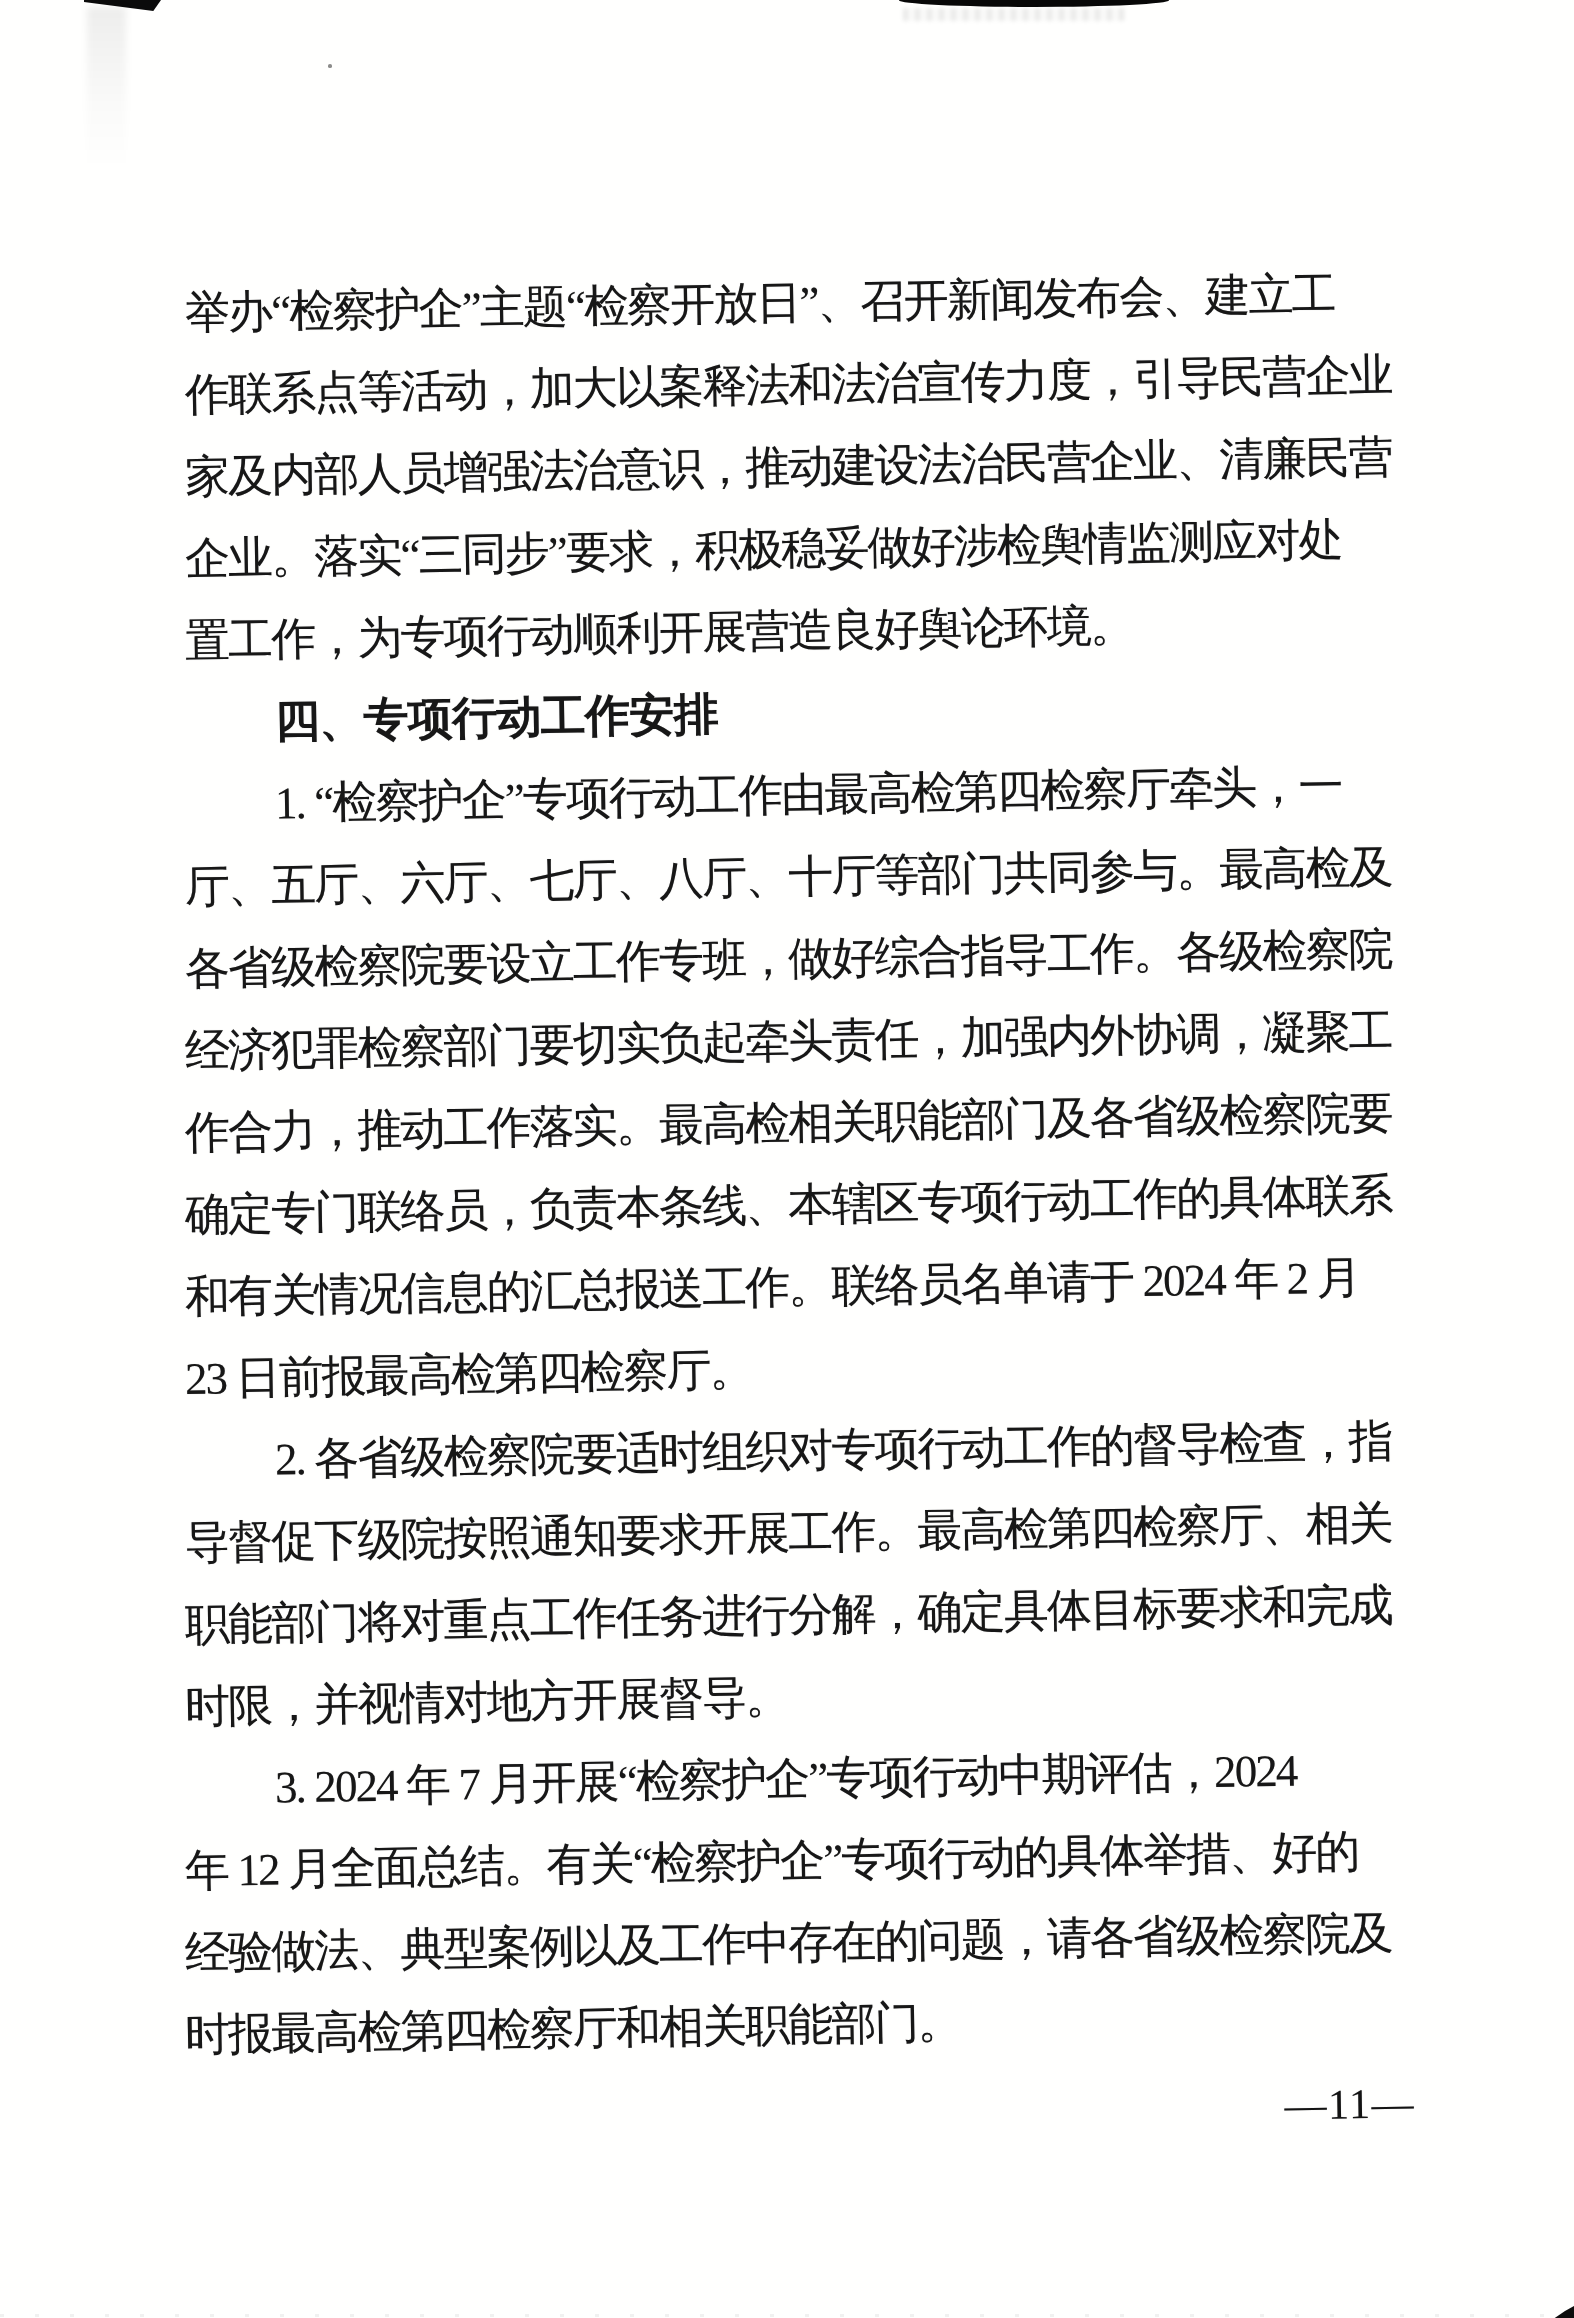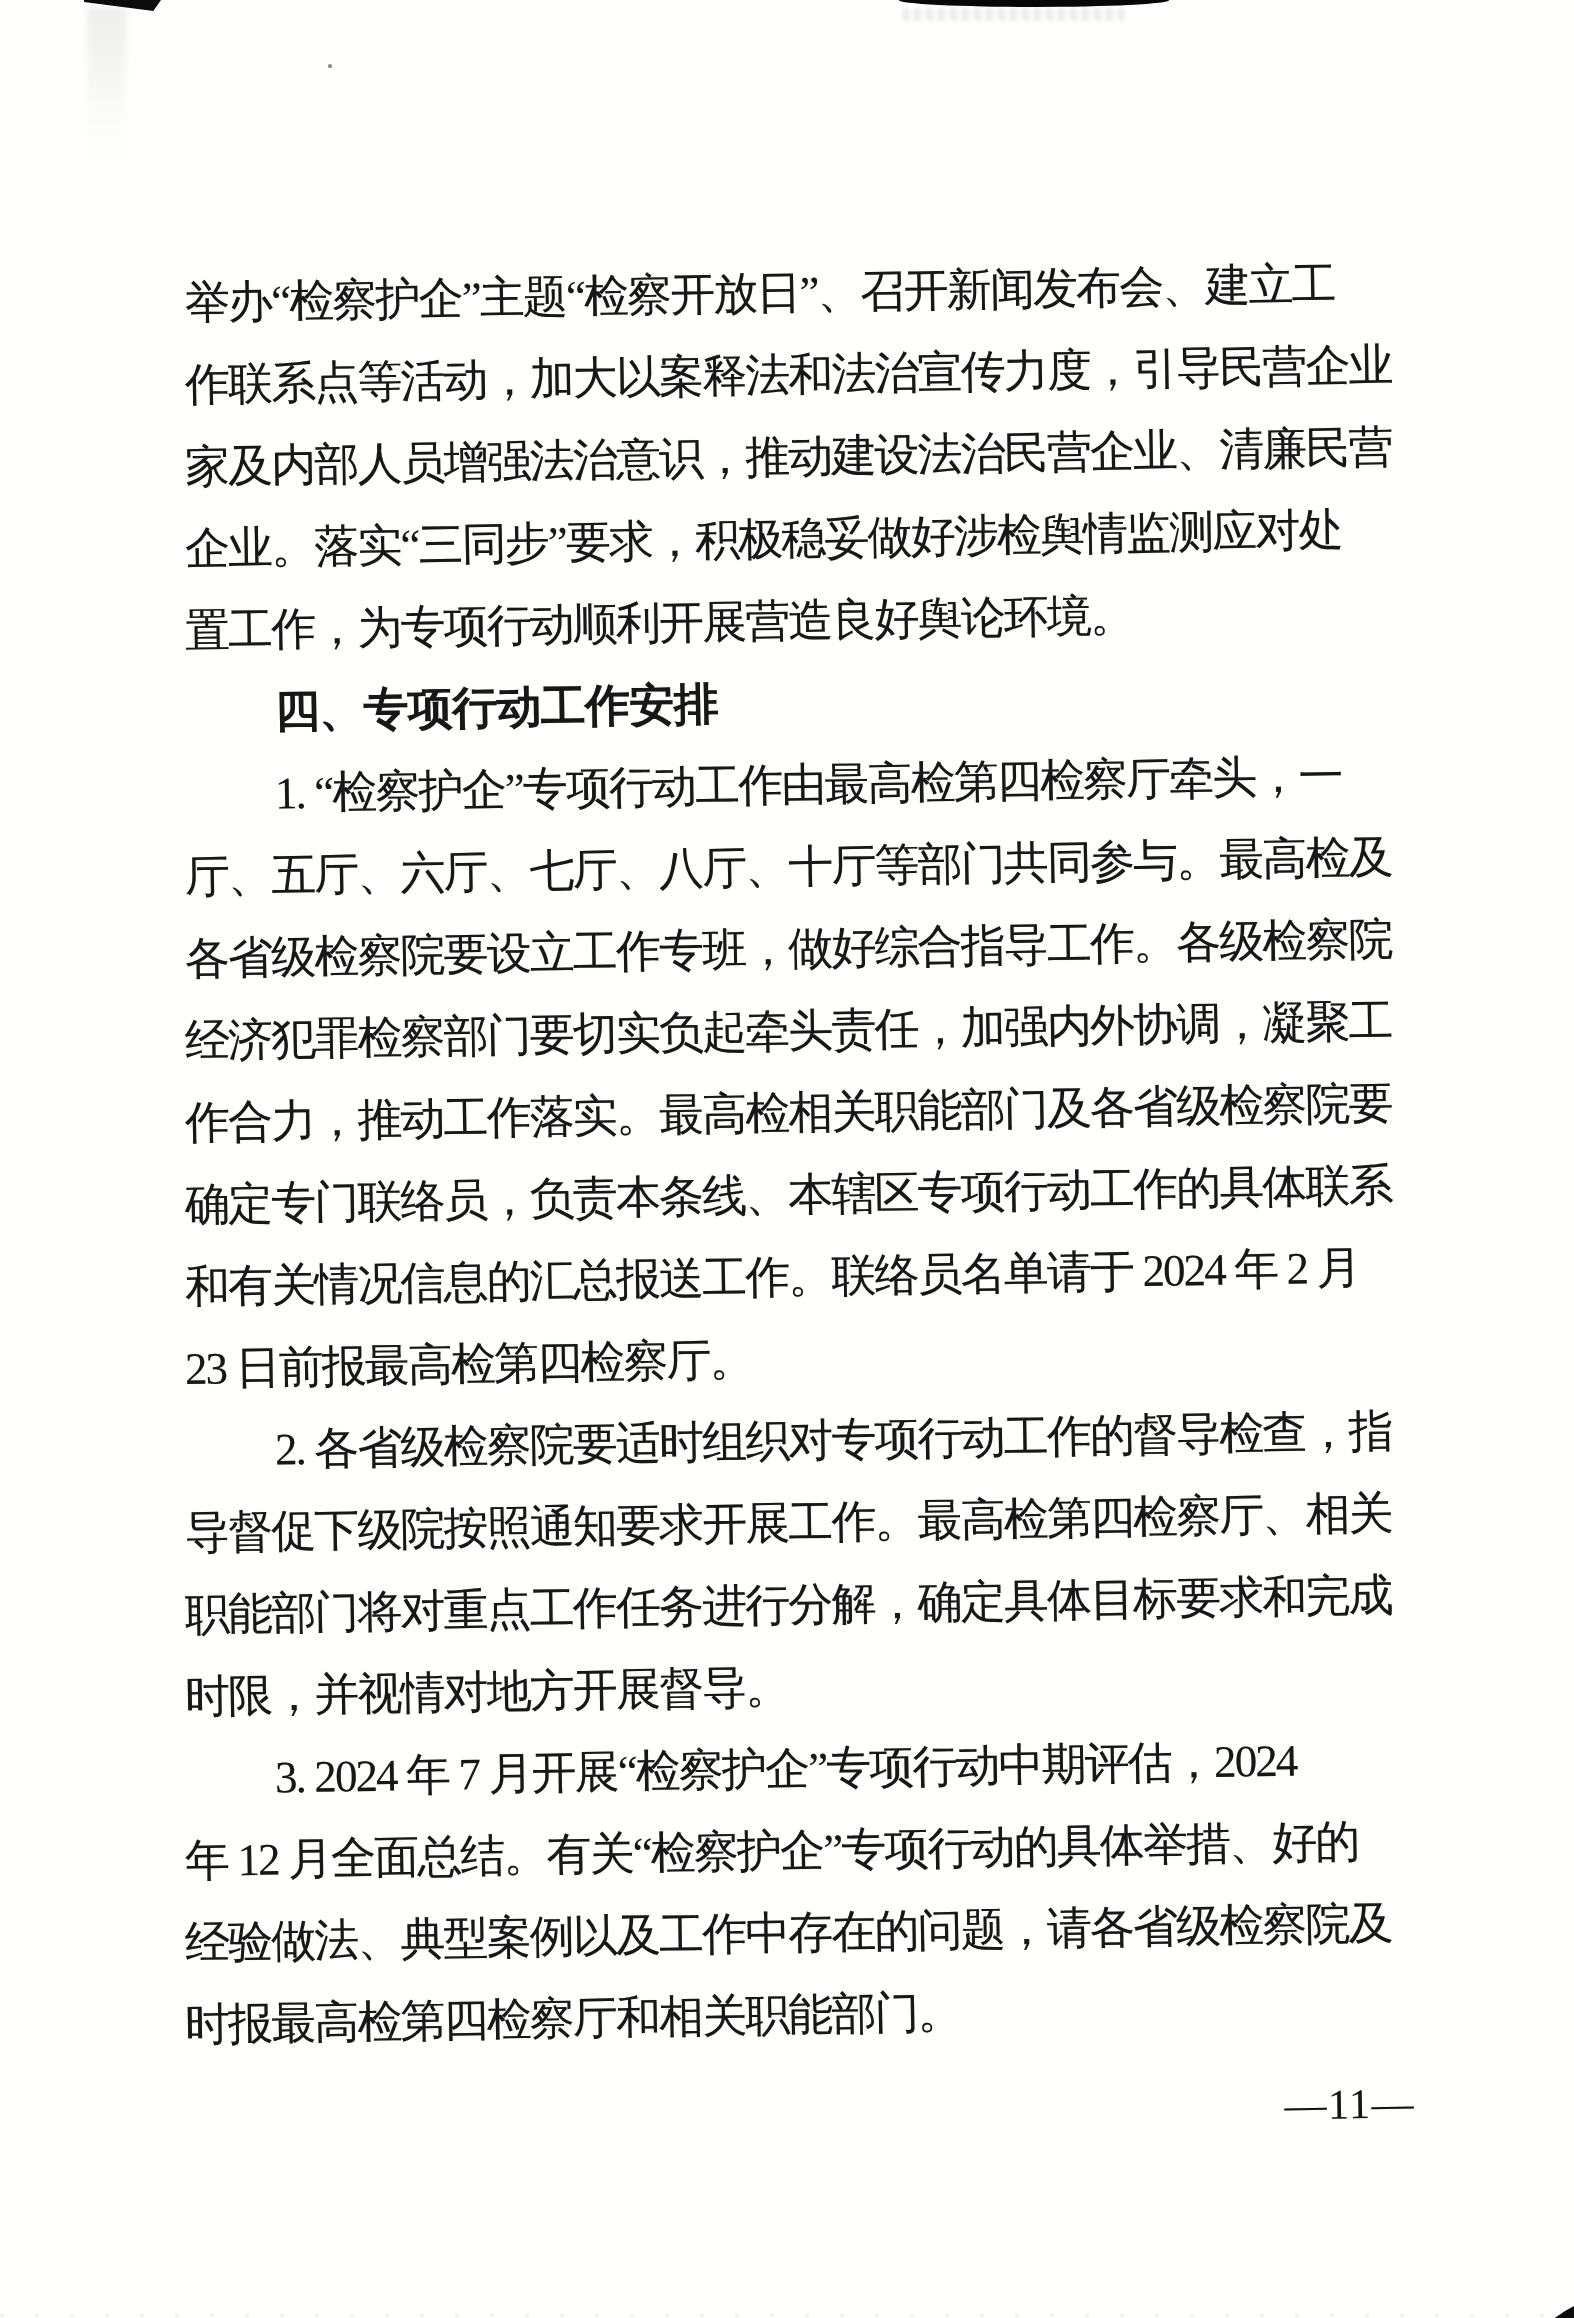--- a/index.html
+++ b/index.html
@@ -8,21 +8,21 @@
     width: 1574px;
     height: 2319px;
     background: #fffffe;
     overflow: hidden;
     font-family: "Liberation Serif", serif;
   }
   
   .text-block {
     position: absolute;
     left: 185px;
-    top: 262px;
+    top: 272px;
     width: 1238px;
   }
   .line {
     height: 82px;
     line-height: 82px;
     font-size: 45px;
     letter-spacing: -1.9px;
     color: #171717;
     white-space: nowrap;
     transform: rotate(-0.95deg);

